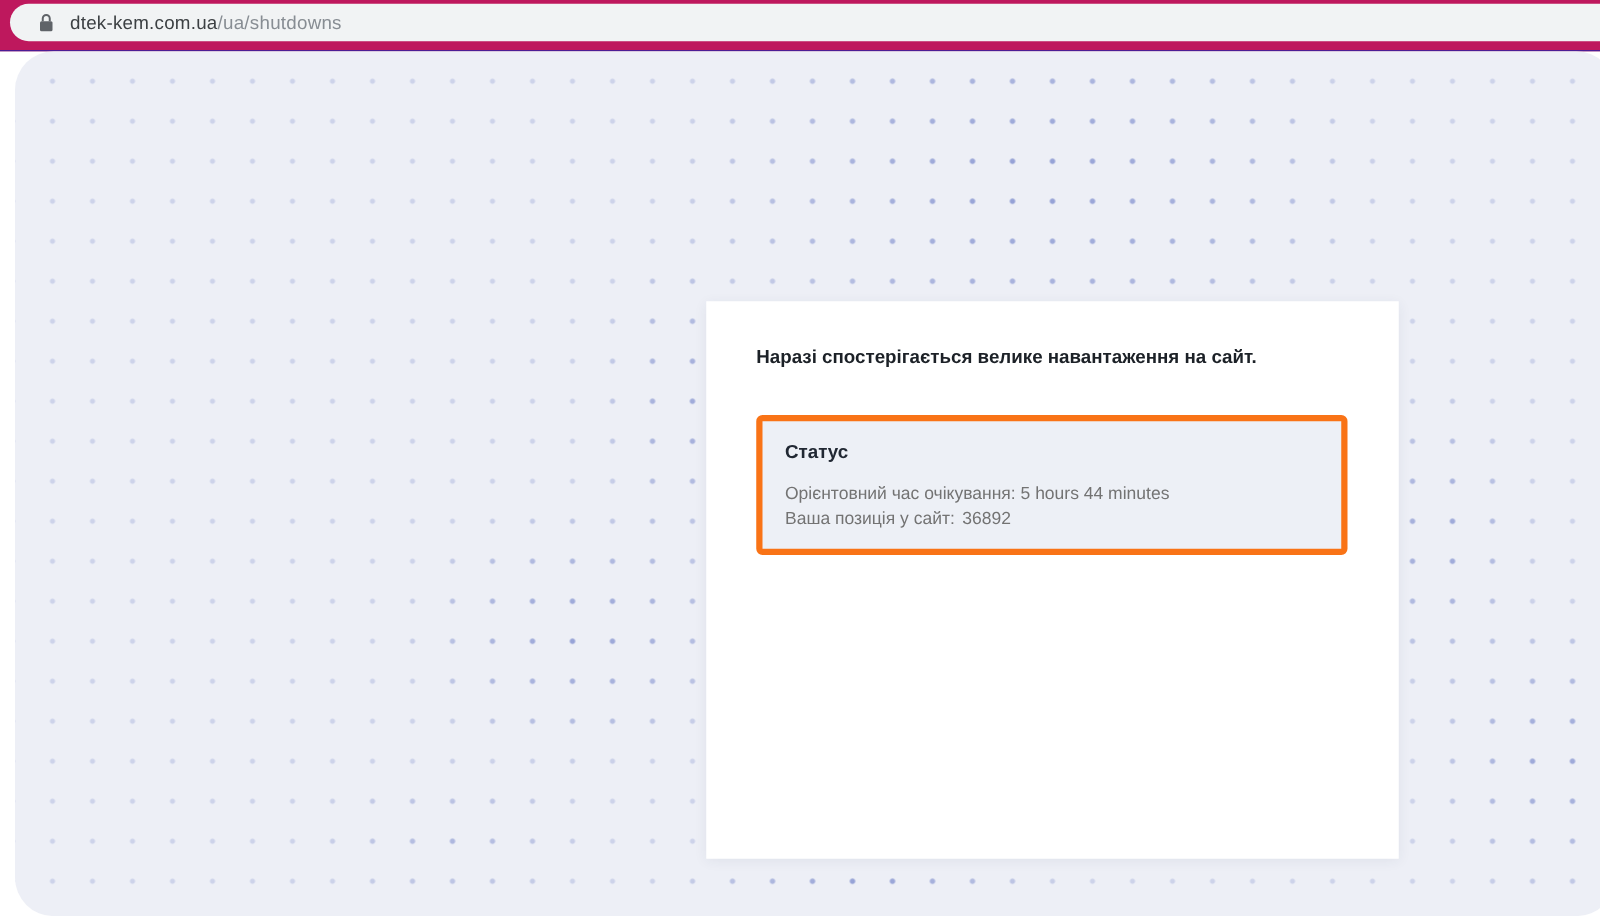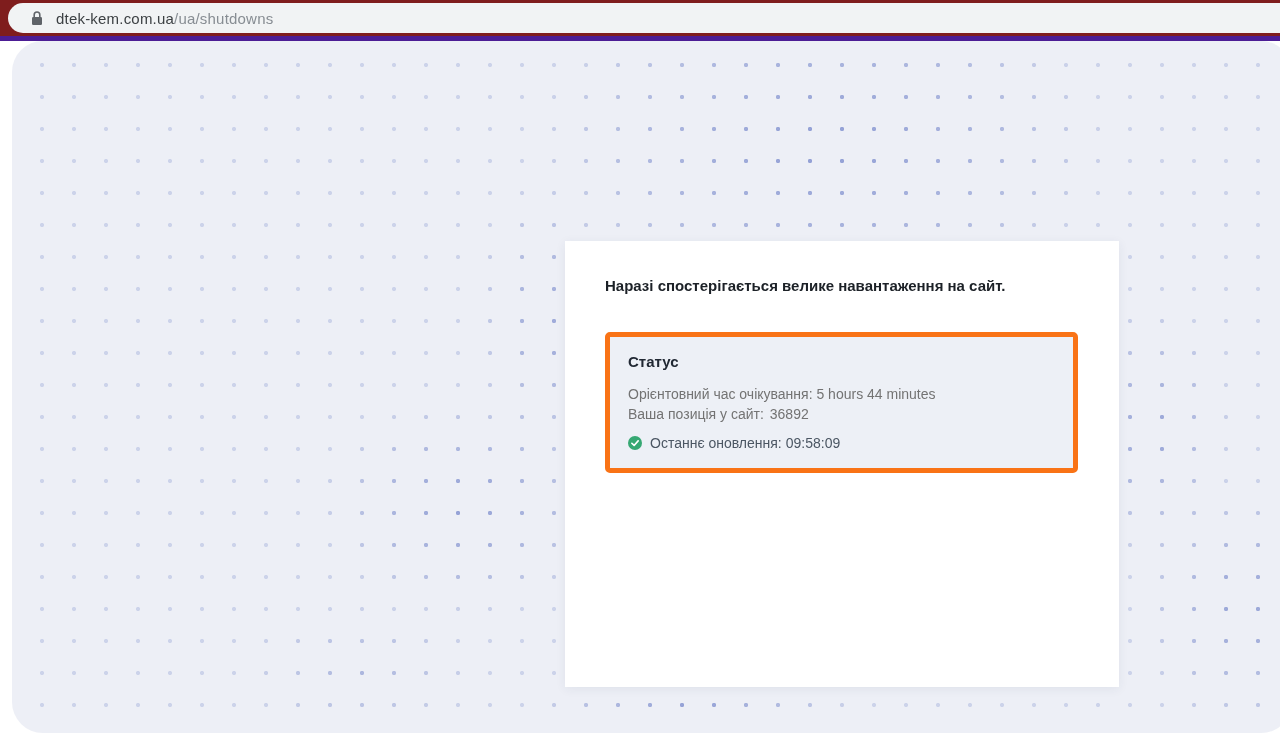--- a/index.html
+++ b/index.html
@@ -1,21 +1,21 @@
 <!DOCTYPE html>
 <html lang="uk"><head>
 <meta charset="utf-8">
 <style>
   * { margin:0; padding:0; box-sizing:border-box; }
   html,body { width:1280px; height:733px; overflow:hidden;
               font-family:"Liberation Sans", sans-serif; background:#ffffff; }
 
   
-  .browser-bar { position:relative; width:1280px; height:41px; background:#7f1d1d;
-                 border-bottom:5px solid #4c1d95;padding-left:42px; }
+  .browser-bar { position:relative; width:1280px; height:41px; background:#be185d;
+                 border-bottom:1px solid #4c1d95;padding-left:42px; }
   .address-pill { position:absolute; left:8px; top:3px; right:0; height:30px;
                   background:#f1f3f4; border-radius:16px 0 0 16px;
                   display:flex; align-items:center; padding-left:23px; cursor:text; }
   .lock { width:12px; height:16px; flex:0 0 auto; margin-right:13px; }
   .url { font-size:15px; letter-spacing:.2px; white-space:pre; }
   .url-host { color:#3c4043; }
   .url-path { color:#878d93; }
 
   
   .content { position:absolute; left:12px; top:41px; width:1280px; height:692px;
@@ -84,23 +84,15 @@
       <div class="status-line">
         <span>Орієнтовний час очікування:</span>
         <span>5 hours 44 minutes</span>
       </div>
 
       <div class="status-line">
         <span>Ваша позиція у сайт:</span>
         <span class="gap-val">36892</span>
       </div>
 
-      <div class="updated-row">
-        <svg class="check" viewBox="0 0 16 16">
-          <circle cx="8" cy="8" r="8" fill="#36a873"></circle>
-          <path d="M4.4 8.3 L7 10.8 L11.6 5.6" fill="none" stroke="#ffffff" stroke-width="1.9" stroke-linecap="round" stroke-linejoin="round"></path>
-        </svg>
-        <span class="updated-text">Останнє оновлення:</span>
-        <span class="updated-text" style="margin-left:4px">09:58:09</span>
-      </div>
     </div>
   </div>
 </div>
 
 </body></html>

